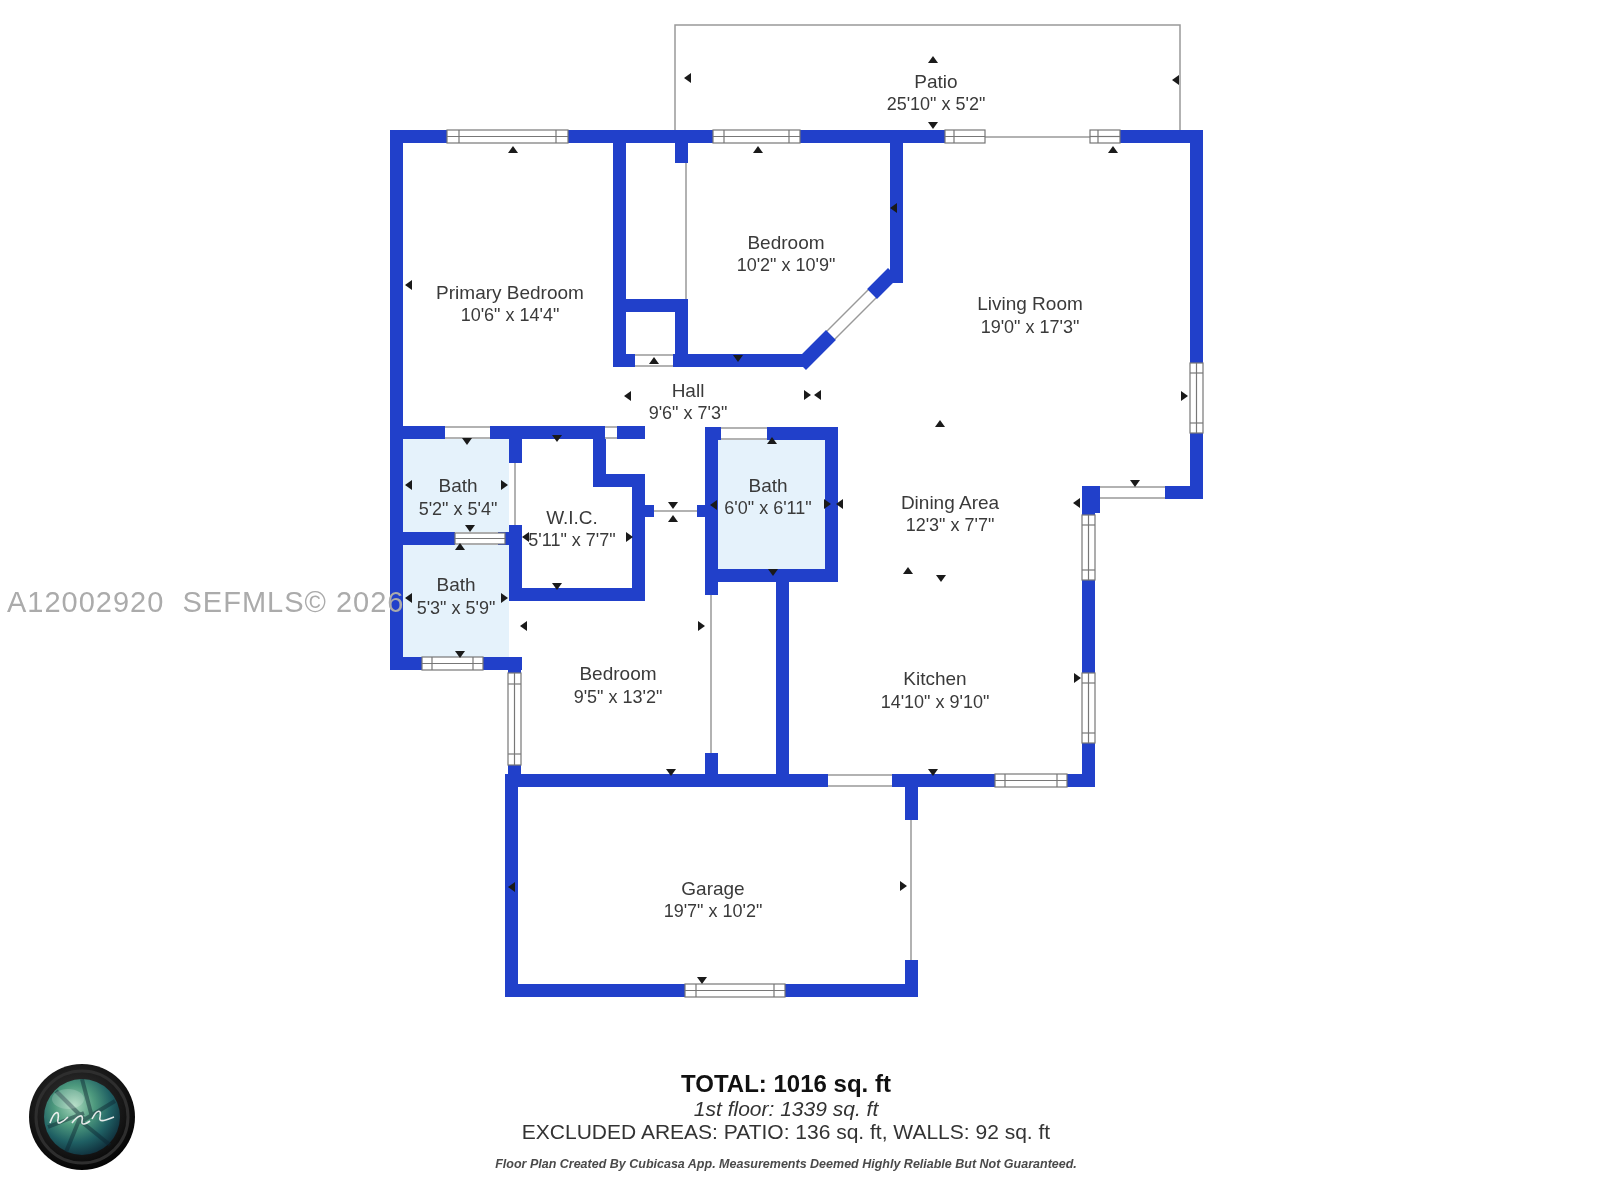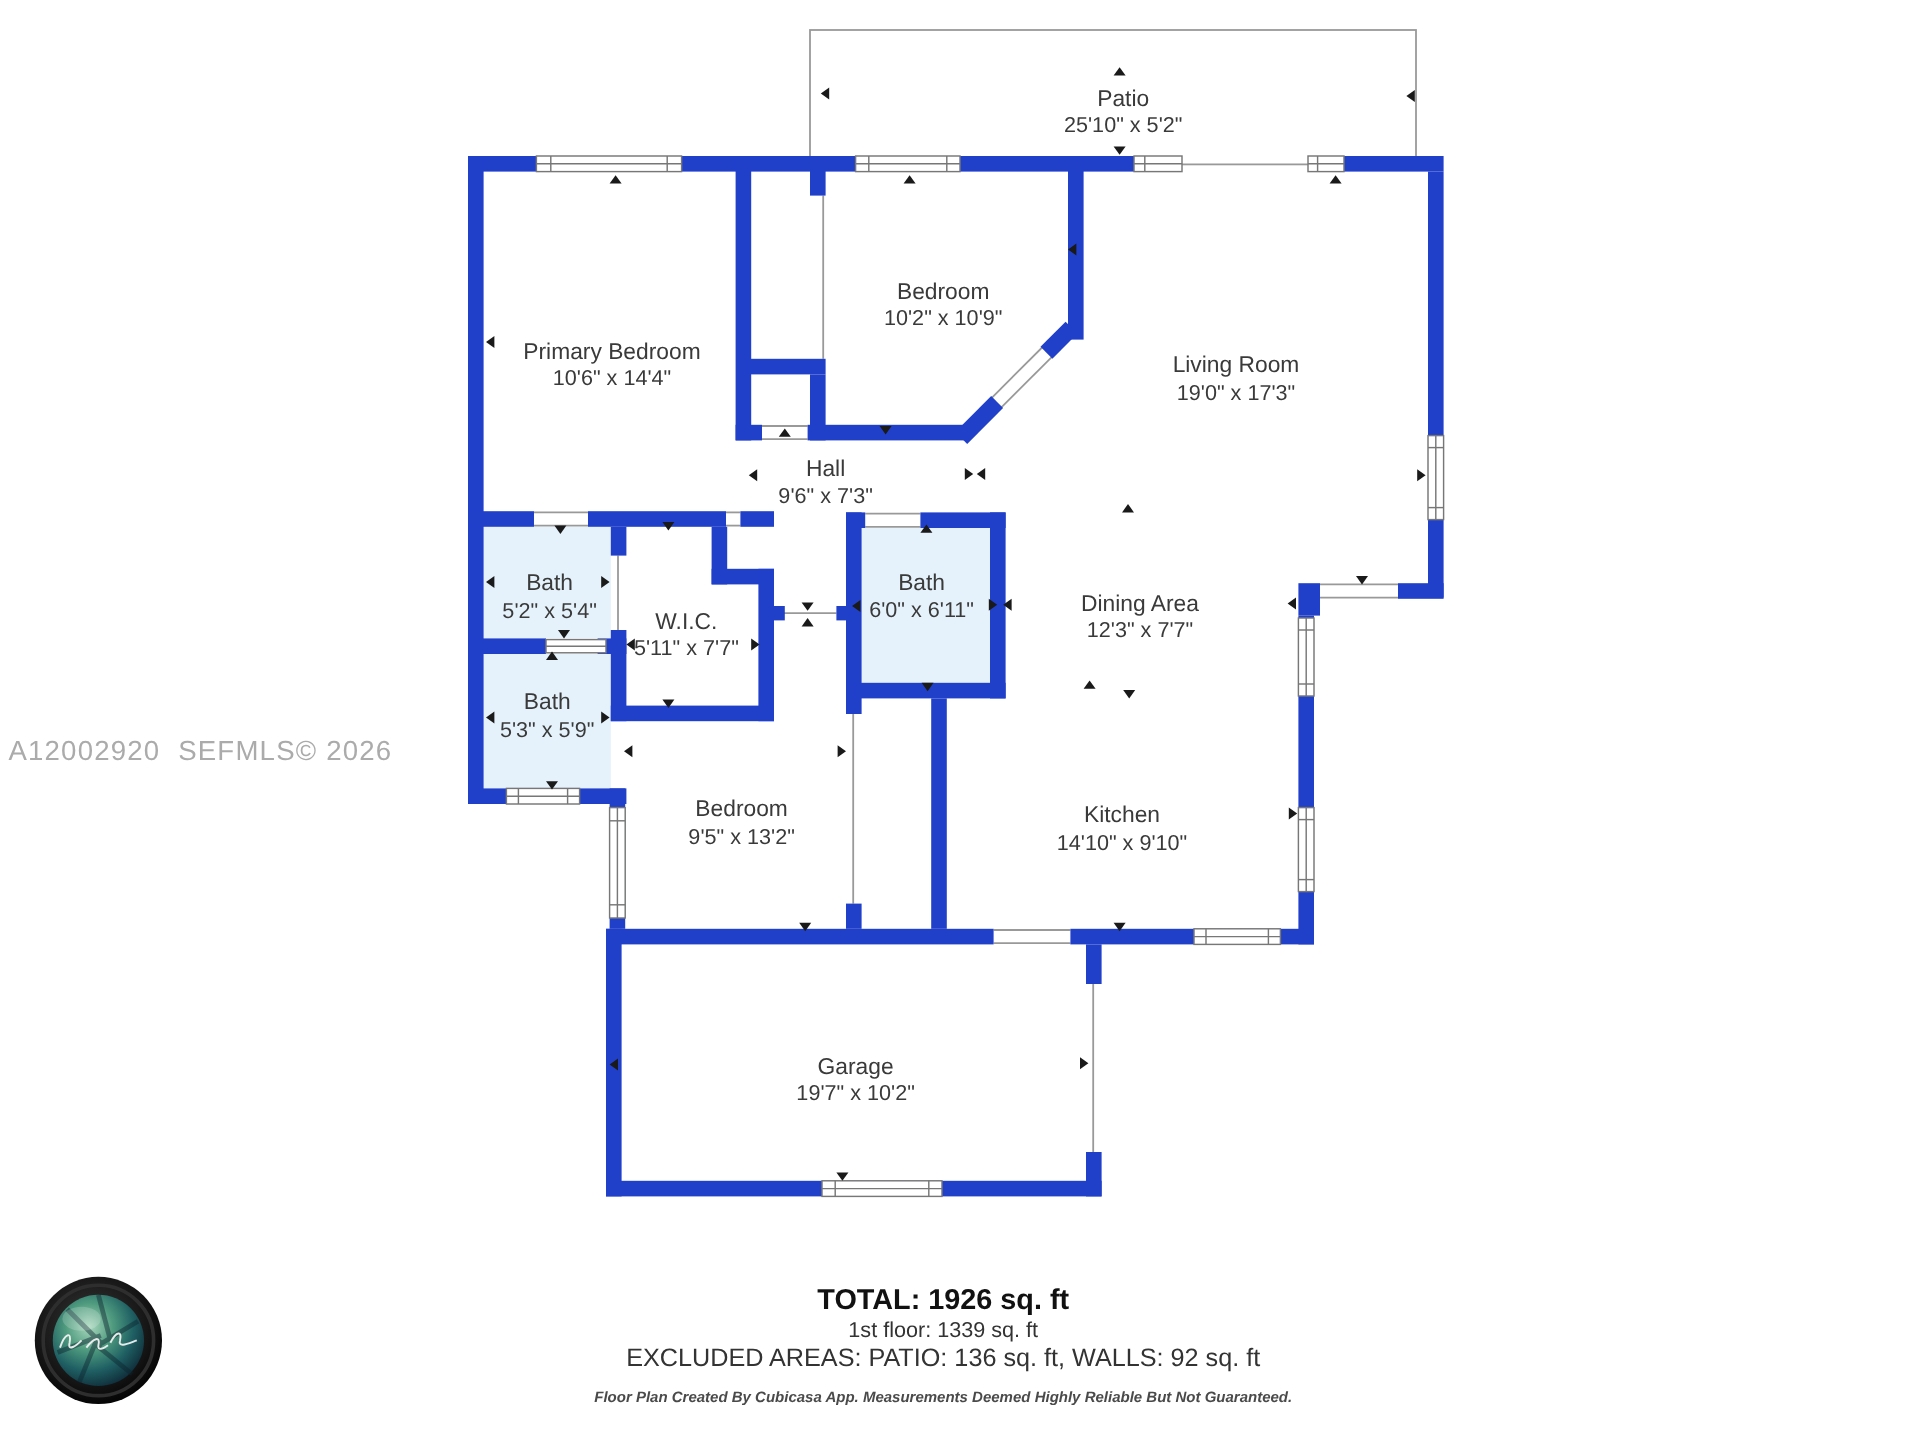--- a/index.html
+++ b/index.html
@@ -1,26 +1,26 @@
 <!DOCTYPE html>
 <html style="--wall: #2140ca; --bath_fill: #e5f2fb; --line: #999999; --text: #3a3a3a; --watermark: #ababab; --marker: #1a1a1a;"><head>
 <meta charset="utf-8">
 <style>
   html,body{margin:0;padding:0;background:#fff;}
   body{width:1600px;height:1200px;position:relative;overflow:hidden;
        font-family:"Liberation Sans",sans-serif;}
   .plan-svg{position:absolute;left:0;top:0;}
   .room-name{font-size:19px;fill:var(--text,#3a3a3a);text-anchor:middle;}
   .room-dims{font-size:18px;fill:var(--text,#3a3a3a);text-anchor:middle;}
-  .watermark{position:absolute;left:7px;top:612px;font-size:23px;
+  .watermark{position:absolute;left:7px;top:586px;font-size:29px;
              color:var(--watermark,#aaaaaa);letter-spacing:1px;white-space:pre;}
   .summary{position:absolute;left:0;top:1070px;width:1572px;text-align:center;
            color:#222;}
   .summary .total{font-size:24px;font-weight:700;color:#111;line-height:27px;}
-  .summary .floor1{font-size:18px;color:#333;line-height:23px;}
+  .summary .floor1{font-size:21px;color:#333;line-height:23px;font-style:italic;}
   .summary .excluded{font-size:21px;color:#333;line-height:23px;}
   .summary .disclaimer{font-size:12.5px;font-weight:600;color:#4a4a4a;margin-top:14px;font-style:italic;}
   .logo{position:absolute;left:26px;top:1061px;width:112px;height:112px;}
 </style>
 </head>
 <body>
 
 <svg class="plan-svg" width="1600" height="1200" viewBox="0 0 1600 1200">
 
   <g>
@@ -281,17 +281,17 @@
     <line x1="30" y1="30" x2="58" y2="58"></line>
   </g>
   <ellipse cx="42" cy="38" rx="16" ry="10" fill="#ffffff" opacity="0.18"></ellipse>
   <g stroke="#f5f5f5" stroke-width="1.6" fill="none" opacity="0.92">
     <path d="M24 62 c4 -12 10 -14 8 -4 c-2 8 6 2 10 -2 m4 6 c6 -8 12 -10 10 -2 c-1 5 4 3 8 0"></path>
     <path d="M66 58 c5 -10 10 -10 8 -2 c-2 7 8 2 14 0"></path>
   </g>
 </svg>
 
 <div class="summary">
-  <div class="total">TOTAL: 1926 sq. ft</div>
+  <div class="total">TOTAL: 1016 sq. ft</div>
   <div class="floor1">1st floor: 1339 sq. ft</div>
   <div class="excluded">EXCLUDED AREAS: PATIO: 136 sq. ft, WALLS: 92 sq. ft</div>
   <div class="disclaimer">Floor Plan Created By Cubicasa App. Measurements Deemed Highly Reliable But Not Guaranteed.</div>
 </div>
 
 </body></html>

